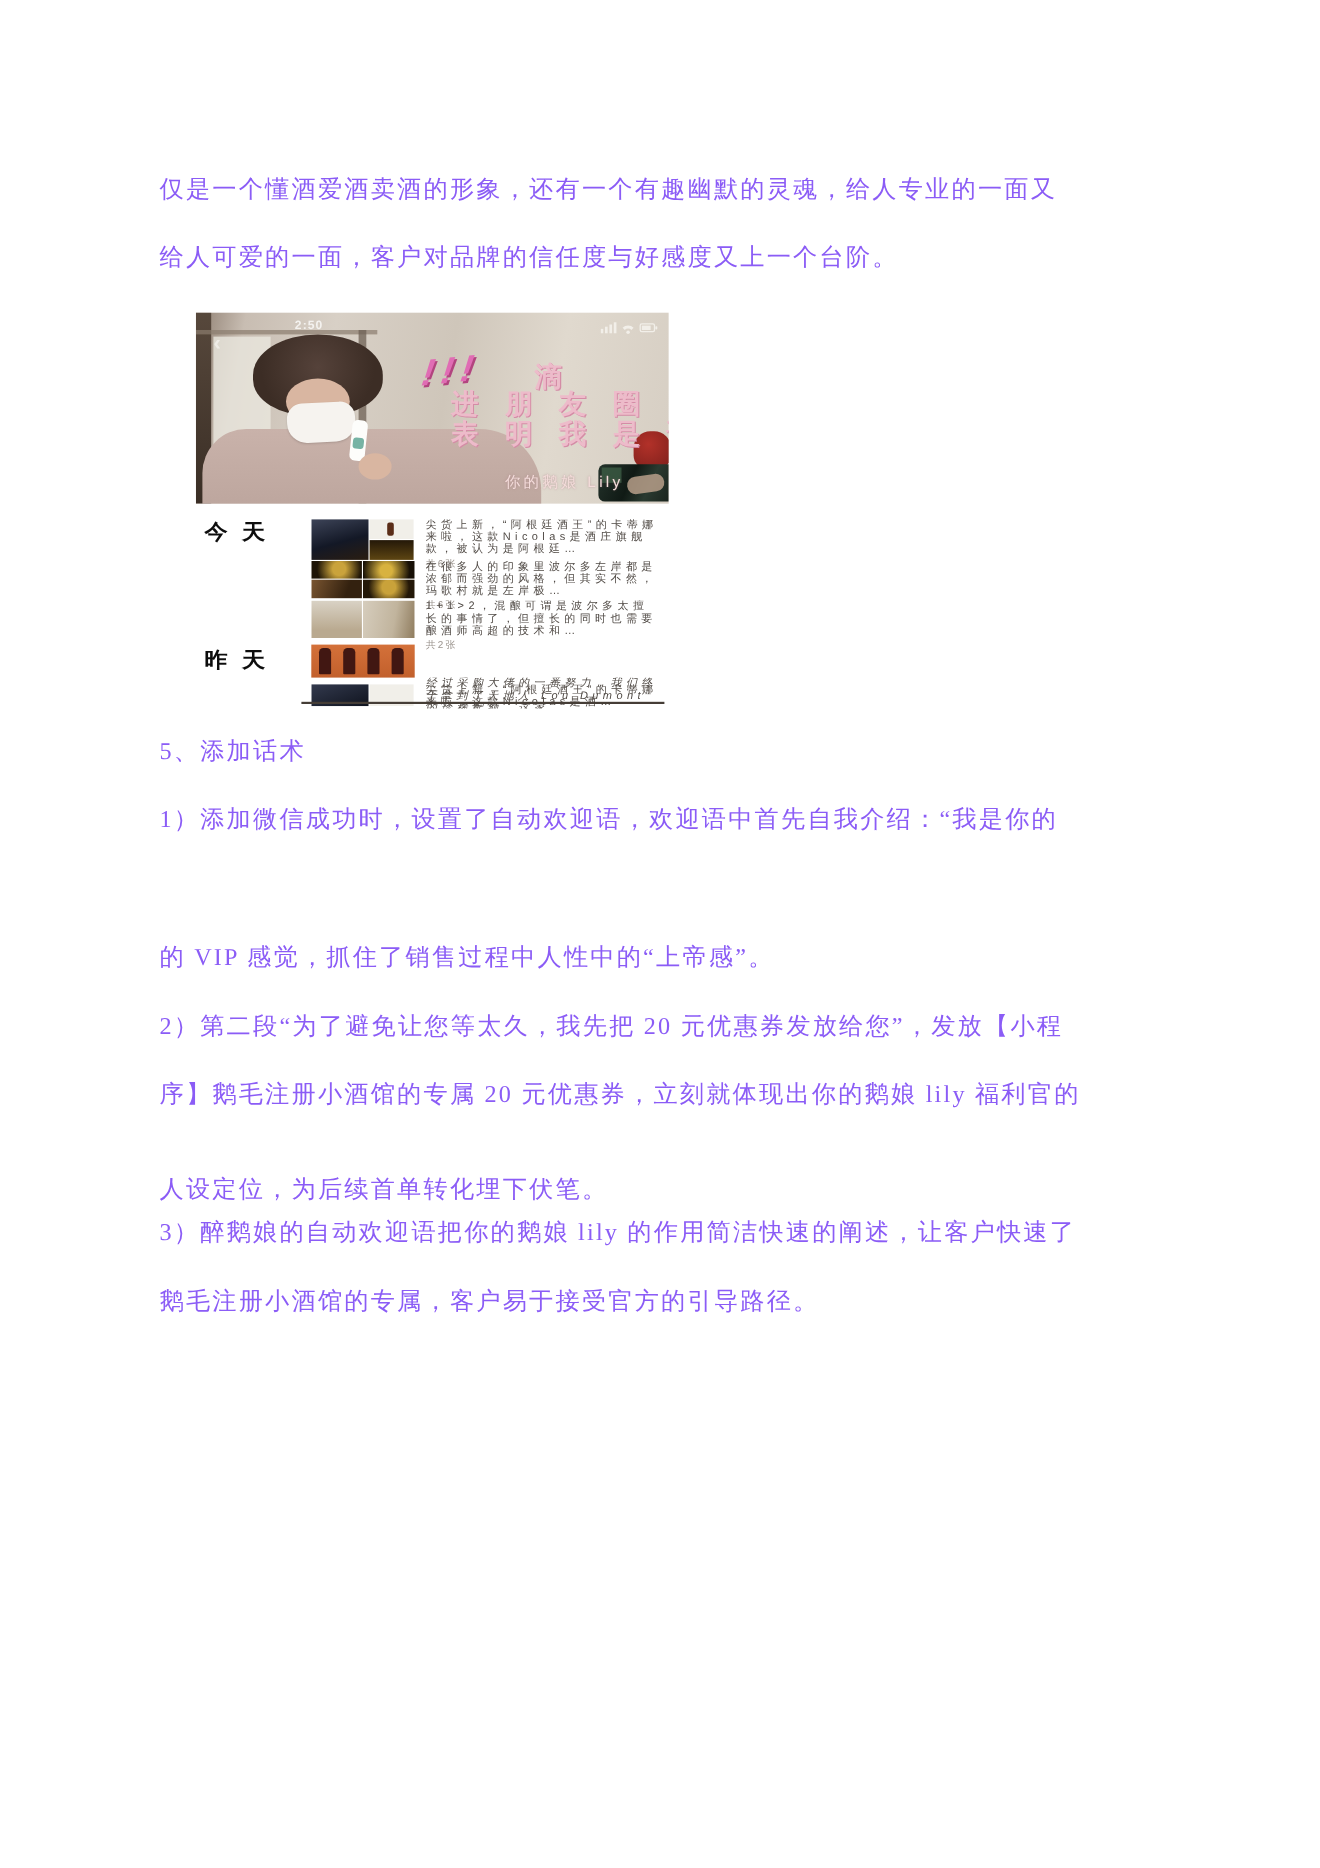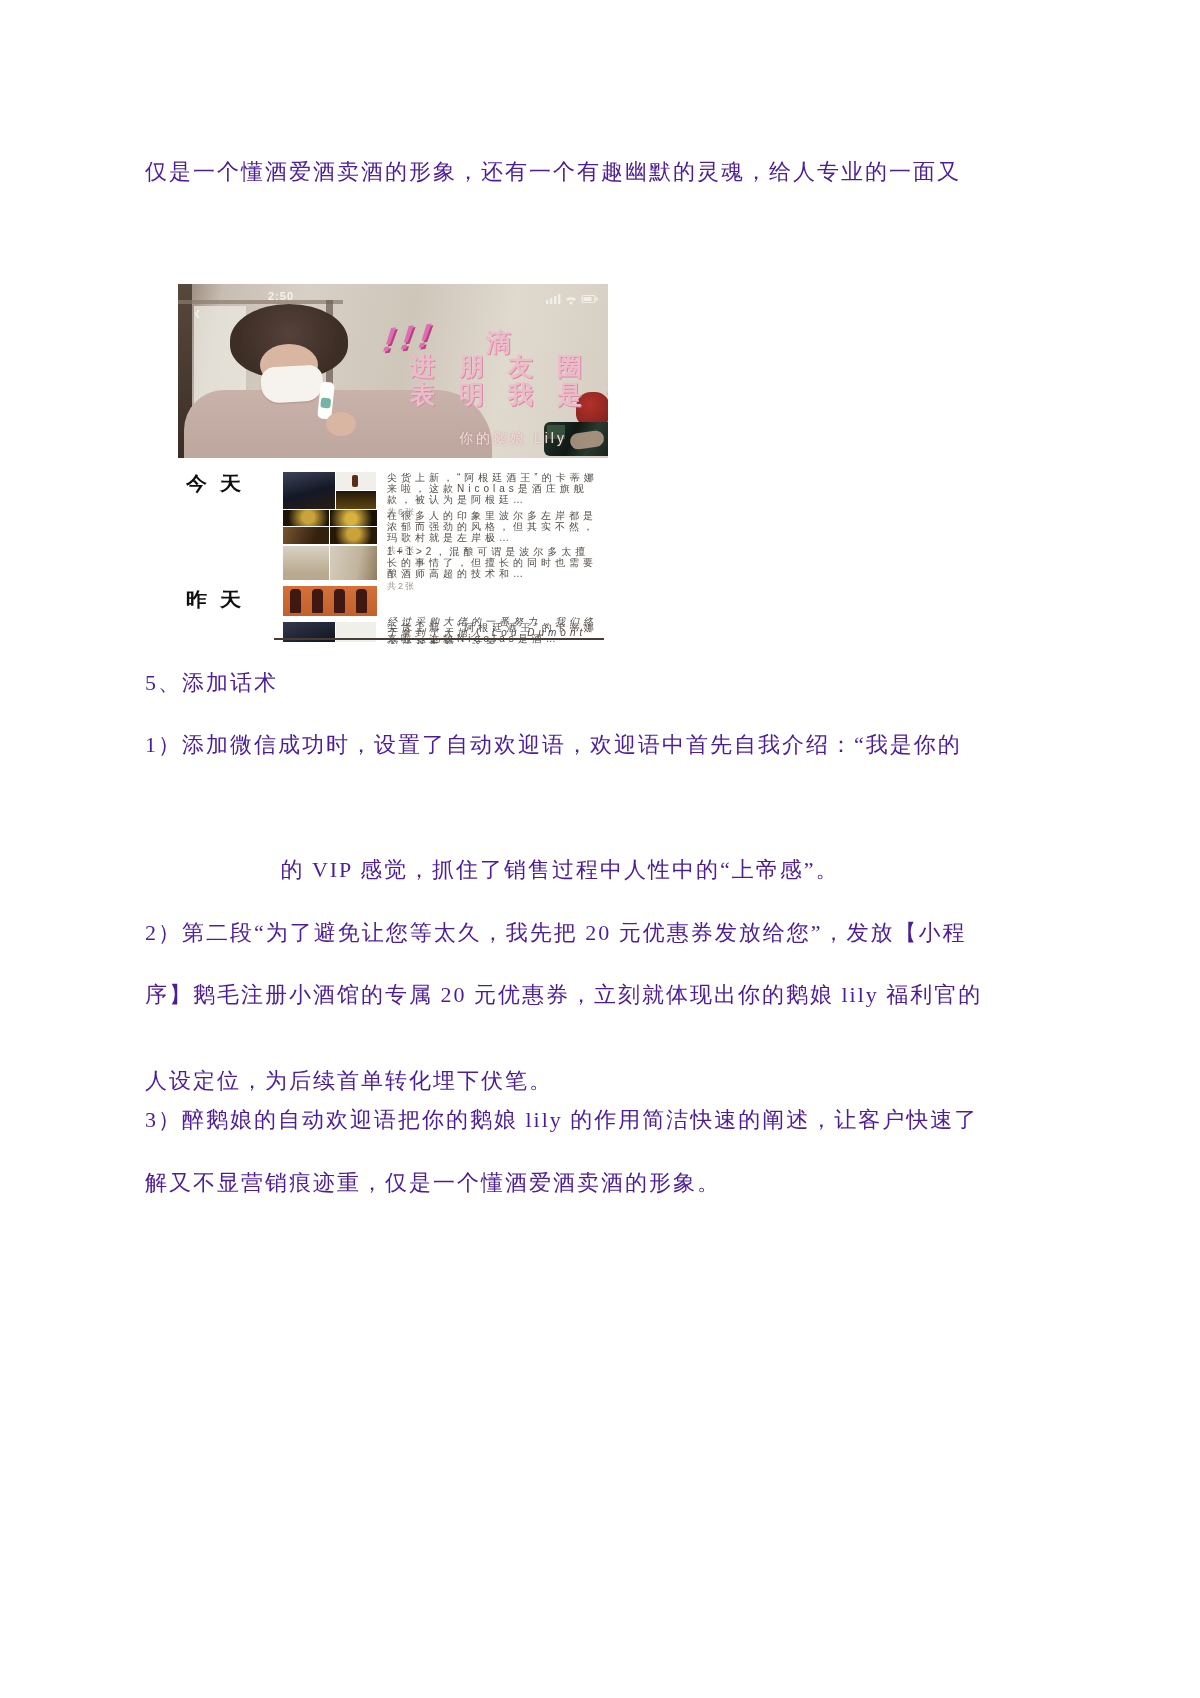--- a/index.html
+++ b/index.html
@@ -5,25 +5,25 @@
   * { margin:0; padding:0; box-sizing:border-box; }
   html,body { background:#ffffff; }
   .page {
     position:relative; width:1200px; height:1698px; margin:0 auto;
     background:#ffffff; overflow:hidden;
     font-family:"Liberation Serif","DejaVu Serif",serif;
   }
   
   .doc-line {
     position:absolute; left:145px; width:830px;
-    font-size:22px; color:#4c1d95; letter-spacing:2px;
+    font-size:22px; color:#8b5cf6; letter-spacing:2px;
     white-space:nowrap; font-family:"Liberation Serif","DejaVu Serif",serif;
   }
   .l0 { top:157px; } .l1 { top:219px; }
-  .l2 { top:668px; } .l3 { top:730px; } .l4 { top:792px; } .l5 { top:855px;text-align:center; }
+  .l2 { top:668px; } .l3 { top:730px; } .l4 { top:792px; } .l5 { top:855px; }
   .l6 { top:918px; } .l7 { top:980px;text-align:center; } .l8 { top:1066px; }
   .l9 { top:1105px; } .l10 { top:1168px; }
 
   
   .shot {
     position:absolute; left:178px; top:284px; width:430px; height:360px;
     overflow:hidden; background:#ffffff;
     font-family:"Liberation Sans","DejaVu Sans",sans-serif;
   }
   
@@ -96,28 +96,29 @@
   .t5 .a { background:linear-gradient(160deg,#333a4e,#10141f); }
   .t5 .b { background:#f1efe9; }
   .strike-line { position:absolute; left:96px; top:180px; width:330px; height:2px; background:#453d36; }
 </style>
 </head>
 <body>
 
 <div class="page">
 
   <div class="doc-line l0">仅是一个懂酒爱酒卖酒的形象，还有一个有趣幽默的灵魂，给人专业的一面又</div>
+  <div class="doc-line l1">给人可爱的一面，客户对品牌的信任度与好感度又上一个台阶。</div>
   <div class="doc-line l2">5、添加话术</div>
   <div class="doc-line l3">1）添加微信成功时，设置了自动欢迎语，欢迎语中首先自我介绍：“我是你的</div>
   <div class="doc-line l5">的 VIP 感觉，抓住了销售过程中人性中的“上帝感”。</div>
   <div class="doc-line l6">2）第二段“为了避免让您等太久，我先把 20 元优惠券发放给您”，发放【小程</div>
   <div class="doc-line l7">序】鹅毛注册小酒馆的专属 20 元优惠券，立刻就体现出你的鹅娘 lily 福利官的</div>
   <div class="doc-line l8">人设定位，为后续首单转化埋下伏笔。</div>
   <div class="doc-line l9">3）醉鹅娘的自动欢迎语把你的鹅娘 lily 的作用简洁快速的阐述，让客户快速了</div>
-  <div class="doc-line l10">解又不显营销痕迹重，仅是一个懂酒爱酒卖酒的形象。</div>
+  <div class="doc-line l10">鹅毛注册小酒馆的专属，客户易于接受官方的引导路径。</div>
 
   <div class="shot">
 
     <div class="video">
       <div class="v-strip"></div>
       <div class="v-window"></div>
       <div class="v-lintel"></div>
       <div class="v-door"></div>
 
       <div class="coat"></div>

